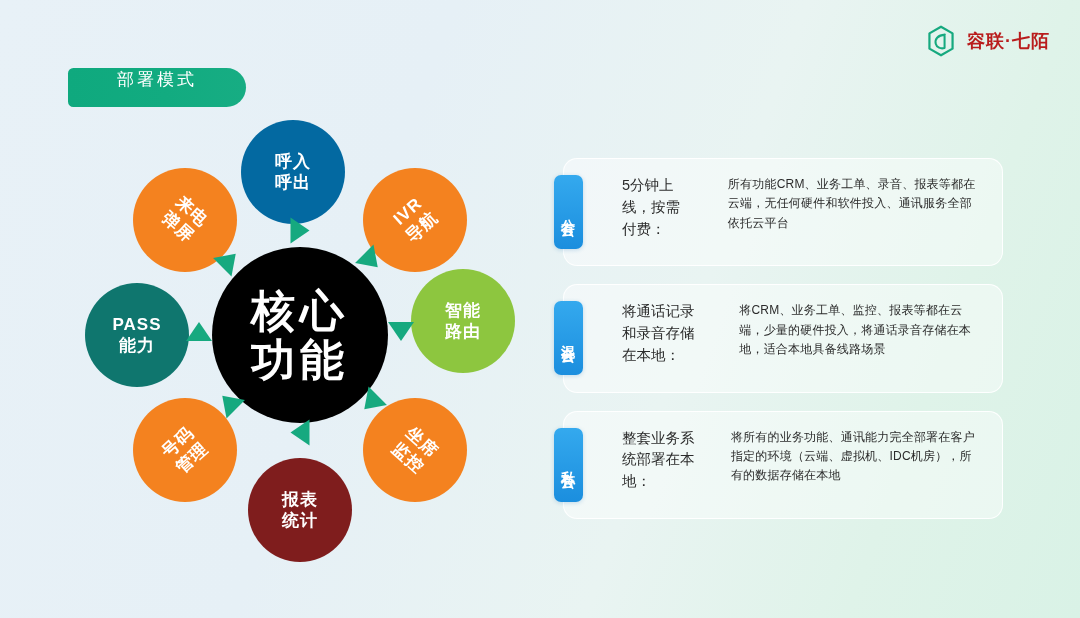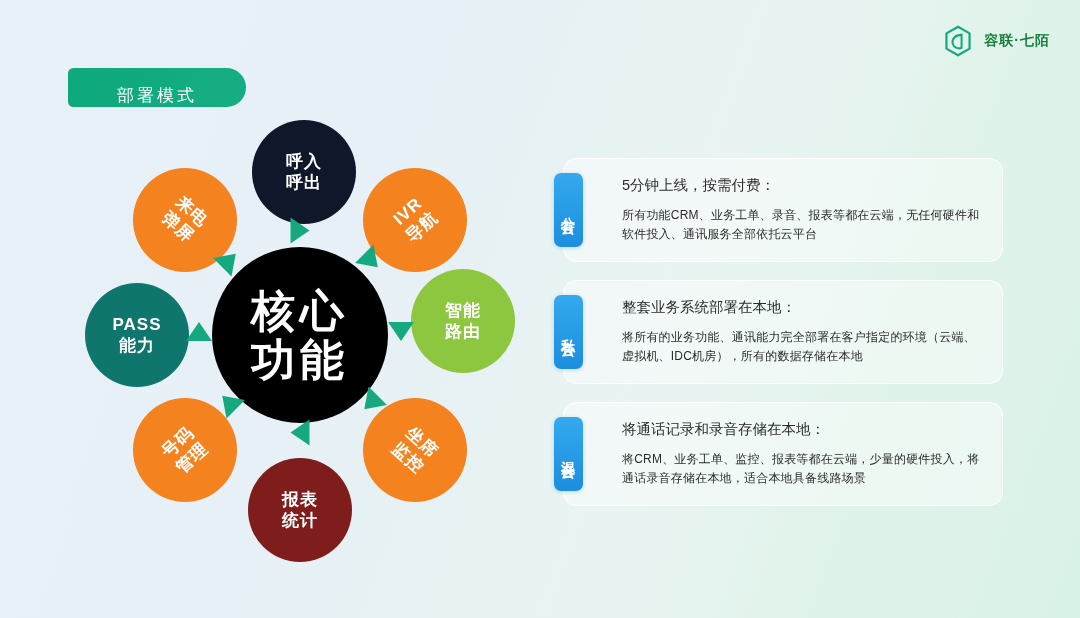--- a/index.html
+++ b/index.html
@@ -13,31 +13,31 @@
     position: relative;
   }
 
   
   #logo {
     position: absolute; top: 24px; right: 30px;
     display: flex; align-items: center; gap: 9px;
   }
   #logo .mark { width: 34px; height: 34px; display: block; }
   #logo .name {
-    font-size: 14px; font-weight: 700; color: #15803d;
+    font-size: 18px; font-weight: 700; color: #b91c1c;
     letter-spacing: 1px; white-space: nowrap;
   }
 
   
   #section-tab {
     position: absolute; left: 68px; top: 68px;
     height: 39px; min-width: 178px;
     background: linear-gradient(90deg, #0fa97e 0%, #12ab80 55%, #17ad83 100%);
     border-radius: 6px 22px 22px 6px;
-    display: flex; align-items: flex-end; justify-content: center;
+    display: flex; align-items: flex-start; justify-content: center;
     padding: 0 26px;
   }
   #section-tab .label {
     color: #ffffff; font-size: 17px; font-weight: 500; letter-spacing: 3px;
   }
 
   
   #wheel {
     position: absolute; left: 80px; top: 120px;
     width: 440px; height: 430px;
@@ -79,21 +79,21 @@
     width: 440px;
     display: flex; flex-direction: column; gap: 18px;
   }
   .card {
     position: relative;
     background: rgba(255,255,255,0.42);
     border: 1px solid rgba(255,255,255,0.95);
     border-radius: 14px;
     padding: 16px 22px 16px 58px;
     min-height: 104px;
-    display: flex; flex-direction: column; justify-content: center;
+    display: flex; flex-direction: row; justify-content: center; gap: 36px;
   }
   .card .badge {
     position: absolute; left: -10px; top: 50%;
     transform: translateY(-50%);
     width: 29px; height: 74px;
     background: linear-gradient(180deg, #34a9ee 0%, #1b8ede 100%);
     border-radius: 7px;
     display: flex; align-items: center; justify-content: center;
     box-shadow: 0 1px 4px rgba(20,110,180,0.22);
   }
@@ -129,21 +129,21 @@
       <div class="arrow" style="left: 207px; top: 101px; border-left: 13px solid transparent; border-right: 13px solid transparent; border-bottom: 19px solid rgb(22, 169, 127); transform: rotate(90deg);"></div>
       <div class="arrow" style="left: 278.418px; top: 130.582px; border-left: 13px solid transparent; border-right: 13px solid transparent; border-bottom: 19px solid rgb(22, 169, 127); transform: rotate(135deg);"></div>
       <div class="arrow" style="left: 308px; top: 202px; border-left: 13px solid transparent; border-right: 13px solid transparent; border-bottom: 19px solid rgb(22, 169, 127); transform: rotate(180deg);"></div>
       <div class="arrow" style="left: 278.418px; top: 273.418px; border-left: 13px solid transparent; border-right: 13px solid transparent; border-bottom: 19px solid rgb(22, 169, 127); transform: rotate(225deg);"></div>
       <div class="arrow" style="left: 207px; top: 303px; border-left: 13px solid transparent; border-right: 13px solid transparent; border-bottom: 19px solid rgb(22, 169, 127); transform: rotate(270deg);"></div>
       <div class="arrow" style="left: 135.582px; top: 273.418px; border-left: 13px solid transparent; border-right: 13px solid transparent; border-bottom: 19px solid rgb(22, 169, 127); transform: rotate(315deg);"></div>
       <div class="arrow" style="left: 106px; top: 202px; border-left: 13px solid transparent; border-right: 13px solid transparent; border-bottom: 19px solid rgb(22, 169, 127); transform: rotate(360deg);"></div>
       <div class="arrow" style="left: 135.582px; top: 130.582px; border-left: 13px solid transparent; border-right: 13px solid transparent; border-bottom: 19px solid rgb(22, 169, 127); transform: rotate(405deg);"></div>
     </div>
   <div id="nodes">
-      <div class="node" style="height: 104px; width: 104px; left: 172px; top: 0px; background: #0f172a;">
+      <div class="node" style="height: 104px; width: 104px; left: 161px; top: 0px; background: #0369a1;">
         <div class="inner">
           <div class="ln">呼入</div>
           <div class="ln">呼出</div>
         </div>
       </div>
       <div class="node r45" style="height: 104px; width: 104px; left: 283.258px; top: 47.7416px; background: rgb(244, 130, 31);">
         <div class="inner">
           <div class="ln">IVR</div>
           <div class="ln">导航</div>
         </div>
@@ -194,25 +194,25 @@
 <div id="cards">
     <div class="card">
       <div class="badge">
         <span>公有云</span>
       </div>
       <div class="heading">5分钟上线，按需付费：</div>
       <div class="body">所有功能CRM、业务工单、录音、报表等都在云端，无任何硬件和软件投入、通讯服务全部依托云平台</div>
     </div>
     <div class="card">
       <div class="badge">
+        <span>混合云</span>
+      </div>
+      <div class="heading">将通话记录和录音存储在本地：</div>
+      <div class="body">将CRM、业务工单、监控、报表等都在云端，少量的硬件投入，将通话录音存储在本地，适合本地具备线路场景</div>
+    </div>
+    <div class="card">
+      <div class="badge">
         <span>私有云</span>
       </div>
       <div class="heading">整套业务系统部署在本地：</div>
       <div class="body">将所有的业务功能、通讯能力完全部署在客户指定的环境（云端、虚拟机、IDC机房），所有的数据存储在本地</div>
     </div>
-    <div class="card">
-      <div class="badge">
-        <span>混合云</span>
-      </div>
-      <div class="heading">将通话记录和录音存储在本地：</div>
-      <div class="body">将CRM、业务工单、监控、报表等都在云端，少量的硬件投入，将通话录音存储在本地，适合本地具备线路场景</div>
-    </div>
   </div>
 
 </body></html>

